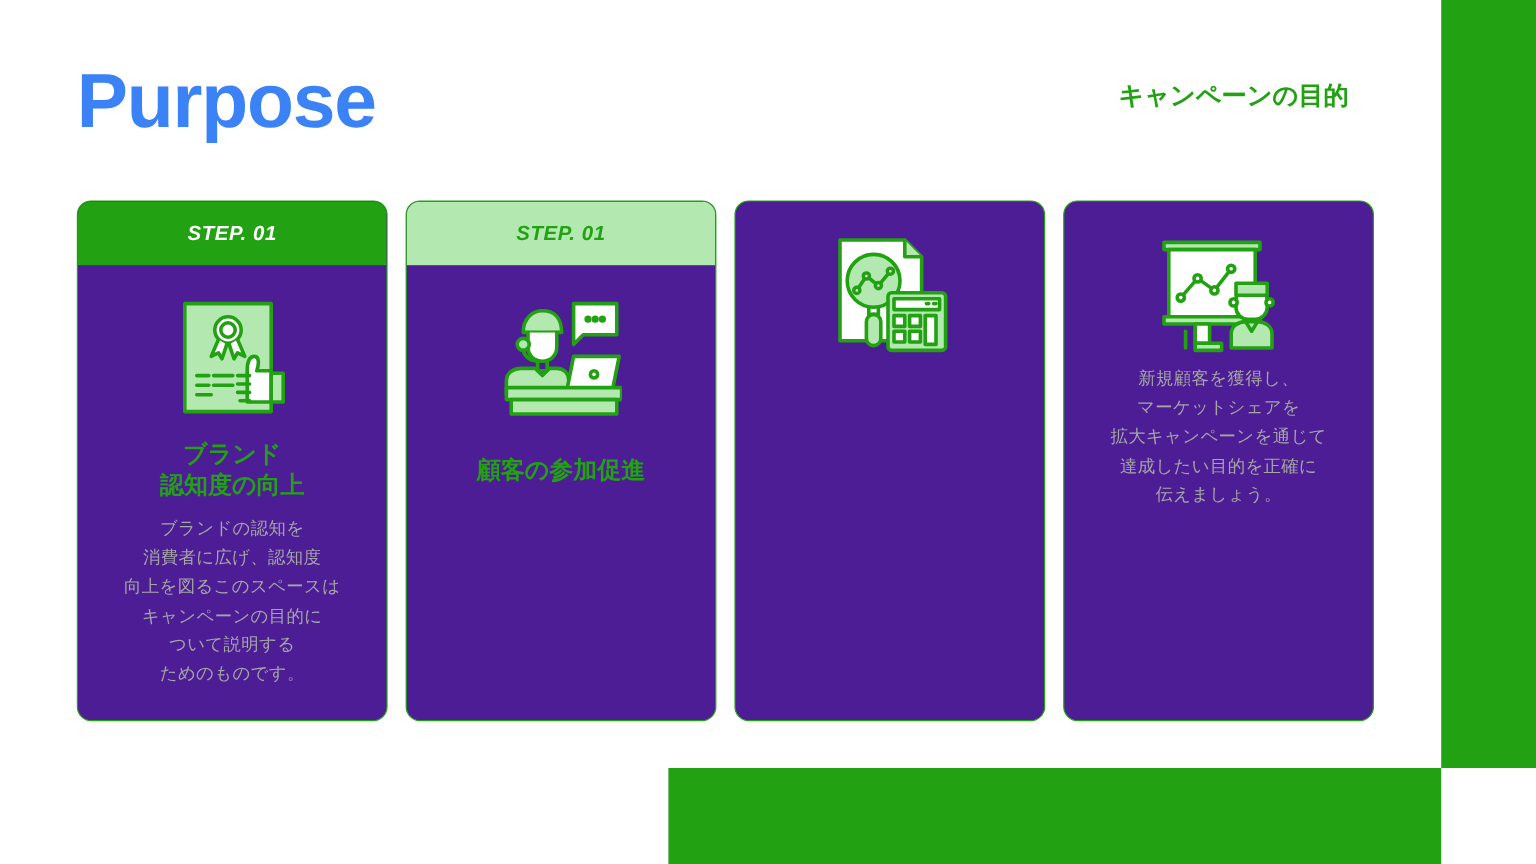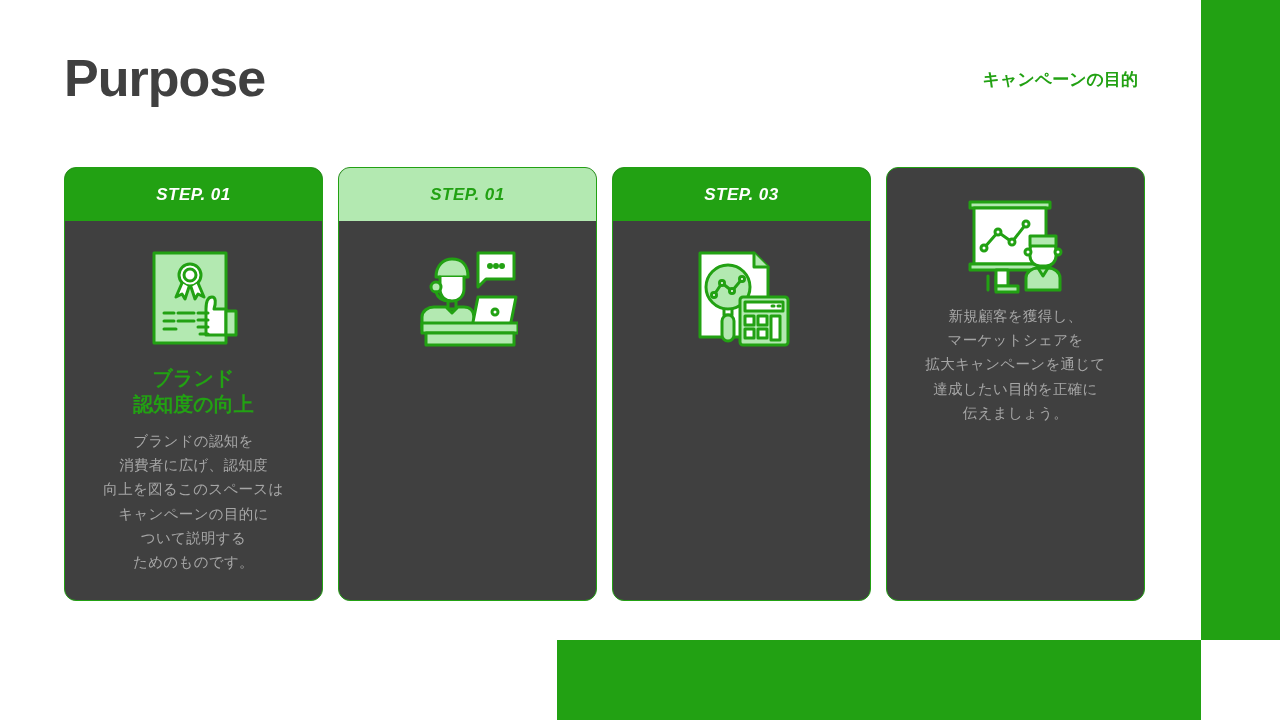--- a/index.html
+++ b/index.html
@@ -5,32 +5,32 @@
   * { box-sizing: border-box; margin: 0; padding: 0; }
   html, body { width: 1280px; height: 720px; overflow: hidden; background: #ffffff; }
   body { position: relative; font-family: "DejaVu Sans", sans-serif; color: #22a113; }
 
   .deco-right { position: absolute; left: 1201px; top: 0; width: 79px; height: 640px; background: #22a113; }
   .deco-bottom { position: absolute; left: 557px; top: 640px; width: 644px; height: 80px; background: #22a113; }
 
   .page-title {
     position: absolute; left: 64px; top: 52px;
     font-family: "Liberation Sans", sans-serif; font-weight: 700;
-    font-size: 52px; letter-spacing: -1px; color: #404040; line-height: 1;
+    font-size: 64px; letter-spacing: -1px; color: #3b82f6; line-height: 1;
   }
   .page-subtitle {
-    position: absolute; right: 142px; top: 68px;
+    position: absolute; right: 156px; top: 68px;
     font-family: Liberation Serif, serif; font-weight: 700;
-    font-size: 17px; color: #22a113; line-height: 24px;
+    font-size: 21px; color: #22a113; line-height: 24px;
   }
 
   .cards { position: absolute; left: 64px; top: 167px; display: flex; gap: 15px; }
   .card {
     width: 259px; height: 434px; border: 1.5px solid #22a113; border-radius: 12px;
-    overflow: hidden; background: #404040; display: flex; flex-direction: column; align-items: center;
+    overflow: hidden; background: #4c1d95; display: flex; flex-direction: column; align-items: center;
   }
   .card-header {
     width: 100%; height: 53px; display: flex; align-items: center; justify-content: center;
     font-family: "Liberation Sans", sans-serif; font-style: italic; font-weight: 700;
     font-size: 17px; letter-spacing: 0.5px;
   }
   .card-header.dark { background: #22a113; color: #ffffff; }
   .card-header.light { background: #b3e9b1; color: #22a113; }
 
   .card-icon { width: 100px; height: 100px; margin-top: 28px; }
@@ -95,24 +95,24 @@
         <circle cx="18" cy="38" r="5" fill="#b3e9b1"></circle>
         <path d="M18 43 C20 50 26 52 32 52"></path>
         <path d="M30 52 V60 H38 V52"></path>
         <path d="M4 80 V68 C4 62 10 58 16 58 H28 L34 64 L40 58 H46 C52 58 56 62 56 68 V80 Z" fill="#b3e9b1"></path>
         <path d="M54 78 L60 48 H98 L92 78 Z" fill="#fff"></path>
         <circle cx="77" cy="63" r="3"></circle>
         <rect x="4" y="74" width="96" height="10" fill="#b3e9b1"></rect>
         <rect x="8" y="84" width="88" height="12" fill="#b3e9b1"></rect>
       </svg>
     </div>
+    <div class="card-title">顧客の参加促進</div>
   </div>
 
   <div class="card">
-    <div class="card-header dark">STEP. 03</div>
     <div class="card-icon">
       <svg viewBox="0 0 100 100" fill="none" stroke="#22a113" stroke-width="3" stroke-linejoin="round" stroke-linecap="round">
         <path d="M8 4 H62 L76 18 V88 H8 Z" fill="#fff"></path>
         <path d="M62 4 V18 H76" fill="#b3e9b1"></path>
         <circle cx="36" cy="38" r="22" fill="#b3e9b1"></circle>
         <path d="M22 46 L30 34 L40 42 L50 30"></path>
         <circle cx="22" cy="46" r="2.5" fill="#fff"></circle>
         <circle cx="30" cy="34" r="2.5" fill="#fff"></circle>
         <circle cx="40" cy="42" r="2.5" fill="#fff"></circle>
         <circle cx="50" cy="30" r="2.5" fill="#fff"></circle>

